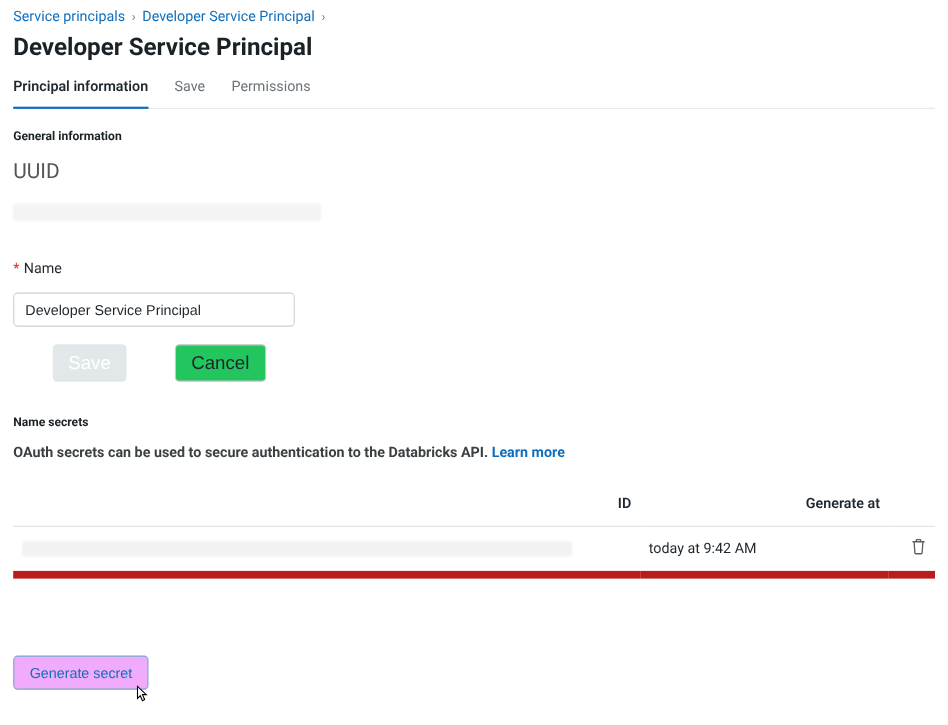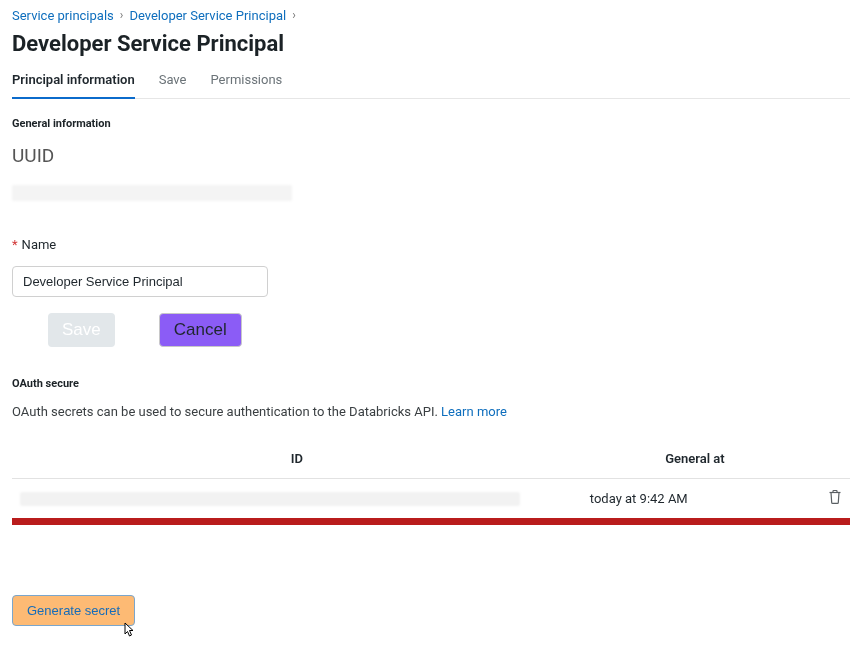--- a/index.html
+++ b/index.html
@@ -112,40 +112,41 @@
       border: 1px solid transparent;
       margin-left: 36px;
     }
     .btn-save {
       background: #e2e7ea;
       color: #fff;
       border: none;
       cursor: default;
     }
     .btn-cancel {
-      background: #8b5cf6;
+      background: #22c55e;
       border: 1px solid #c8c8c8;
       color: #1f272d;
     }
     .secrets-desc {
       font-size: 13px;
       color: #3a3f42;
       margin-bottom: 20px;
+      font-weight: bold;
     }
     .secrets-desc a {
       color: #0e6ebd;
       text-decoration: none;
     }
     .secrets-table {
       width: 100%;
       border-collapse: collapse;
       margin-bottom: 70px;
     }
     .secrets-table th {
-      text-align: center;
+      text-align: right;
       font-size: 13px;
       font-weight: 600;
       padding: 12px 8px;
       border-bottom: 1px solid #e2e2e2;
       color: #1f272d;
     }
     .secrets-table td {
       padding: 10px 8px;
       border-bottom: 7px solid #b91c1c;
       font-size: 13px;
@@ -169,21 +170,21 @@
       height: 16px;
       cursor: pointer;
       color: #5a5f63;
       display: inline-block;
     }
     .trash-icon svg {
       width: 14px;
       height: 16px;
     }
     .btn-generate {
-      background: #fdba74;
+      background: #f0abfc;
       border: 1px solid #7aa6cc;
       color: #156cb9;
       padding: 7px 14px;
       border-radius: 4px;
       font-size: 13px;
       cursor: pointer;
     }
     .cursor-wrap {
       position: relative;
       display: inline-block;
@@ -226,31 +227,31 @@
   <span class="required-asterisk">*</span>
   <span class="name-label">Name</span>
 </div>
 <input type="text" class="text-input" value="Developer Service Principal" style="">
 
 <div class="btn-row">
   <button class="btn btn-save" disabled="">Save</button>
   <button class="btn btn-cancel">Cancel</button>
 </div>
 
-<h2 class="section-title">OAuth secure</h2>
+<h2 class="section-title">Name secrets</h2>
 
 <div class="secrets-desc">
   <span>OAuth secrets can be used to secure authentication to the Databricks API. </span><a href="#">Learn more</a>
 </div>
 
 <table class="secrets-table">
   <thead>
     <tr>
       <th>ID</th>
-      <th>General at</th>
+      <th>Generate at</th>
       <th></th>
     </tr>
   </thead>
   <tbody>
     <tr>
       <td>
           <div class="redacted-cell"></div>
         </td>
       <td>today at 9:42 AM</td>
       <td style="text-align:right;">

